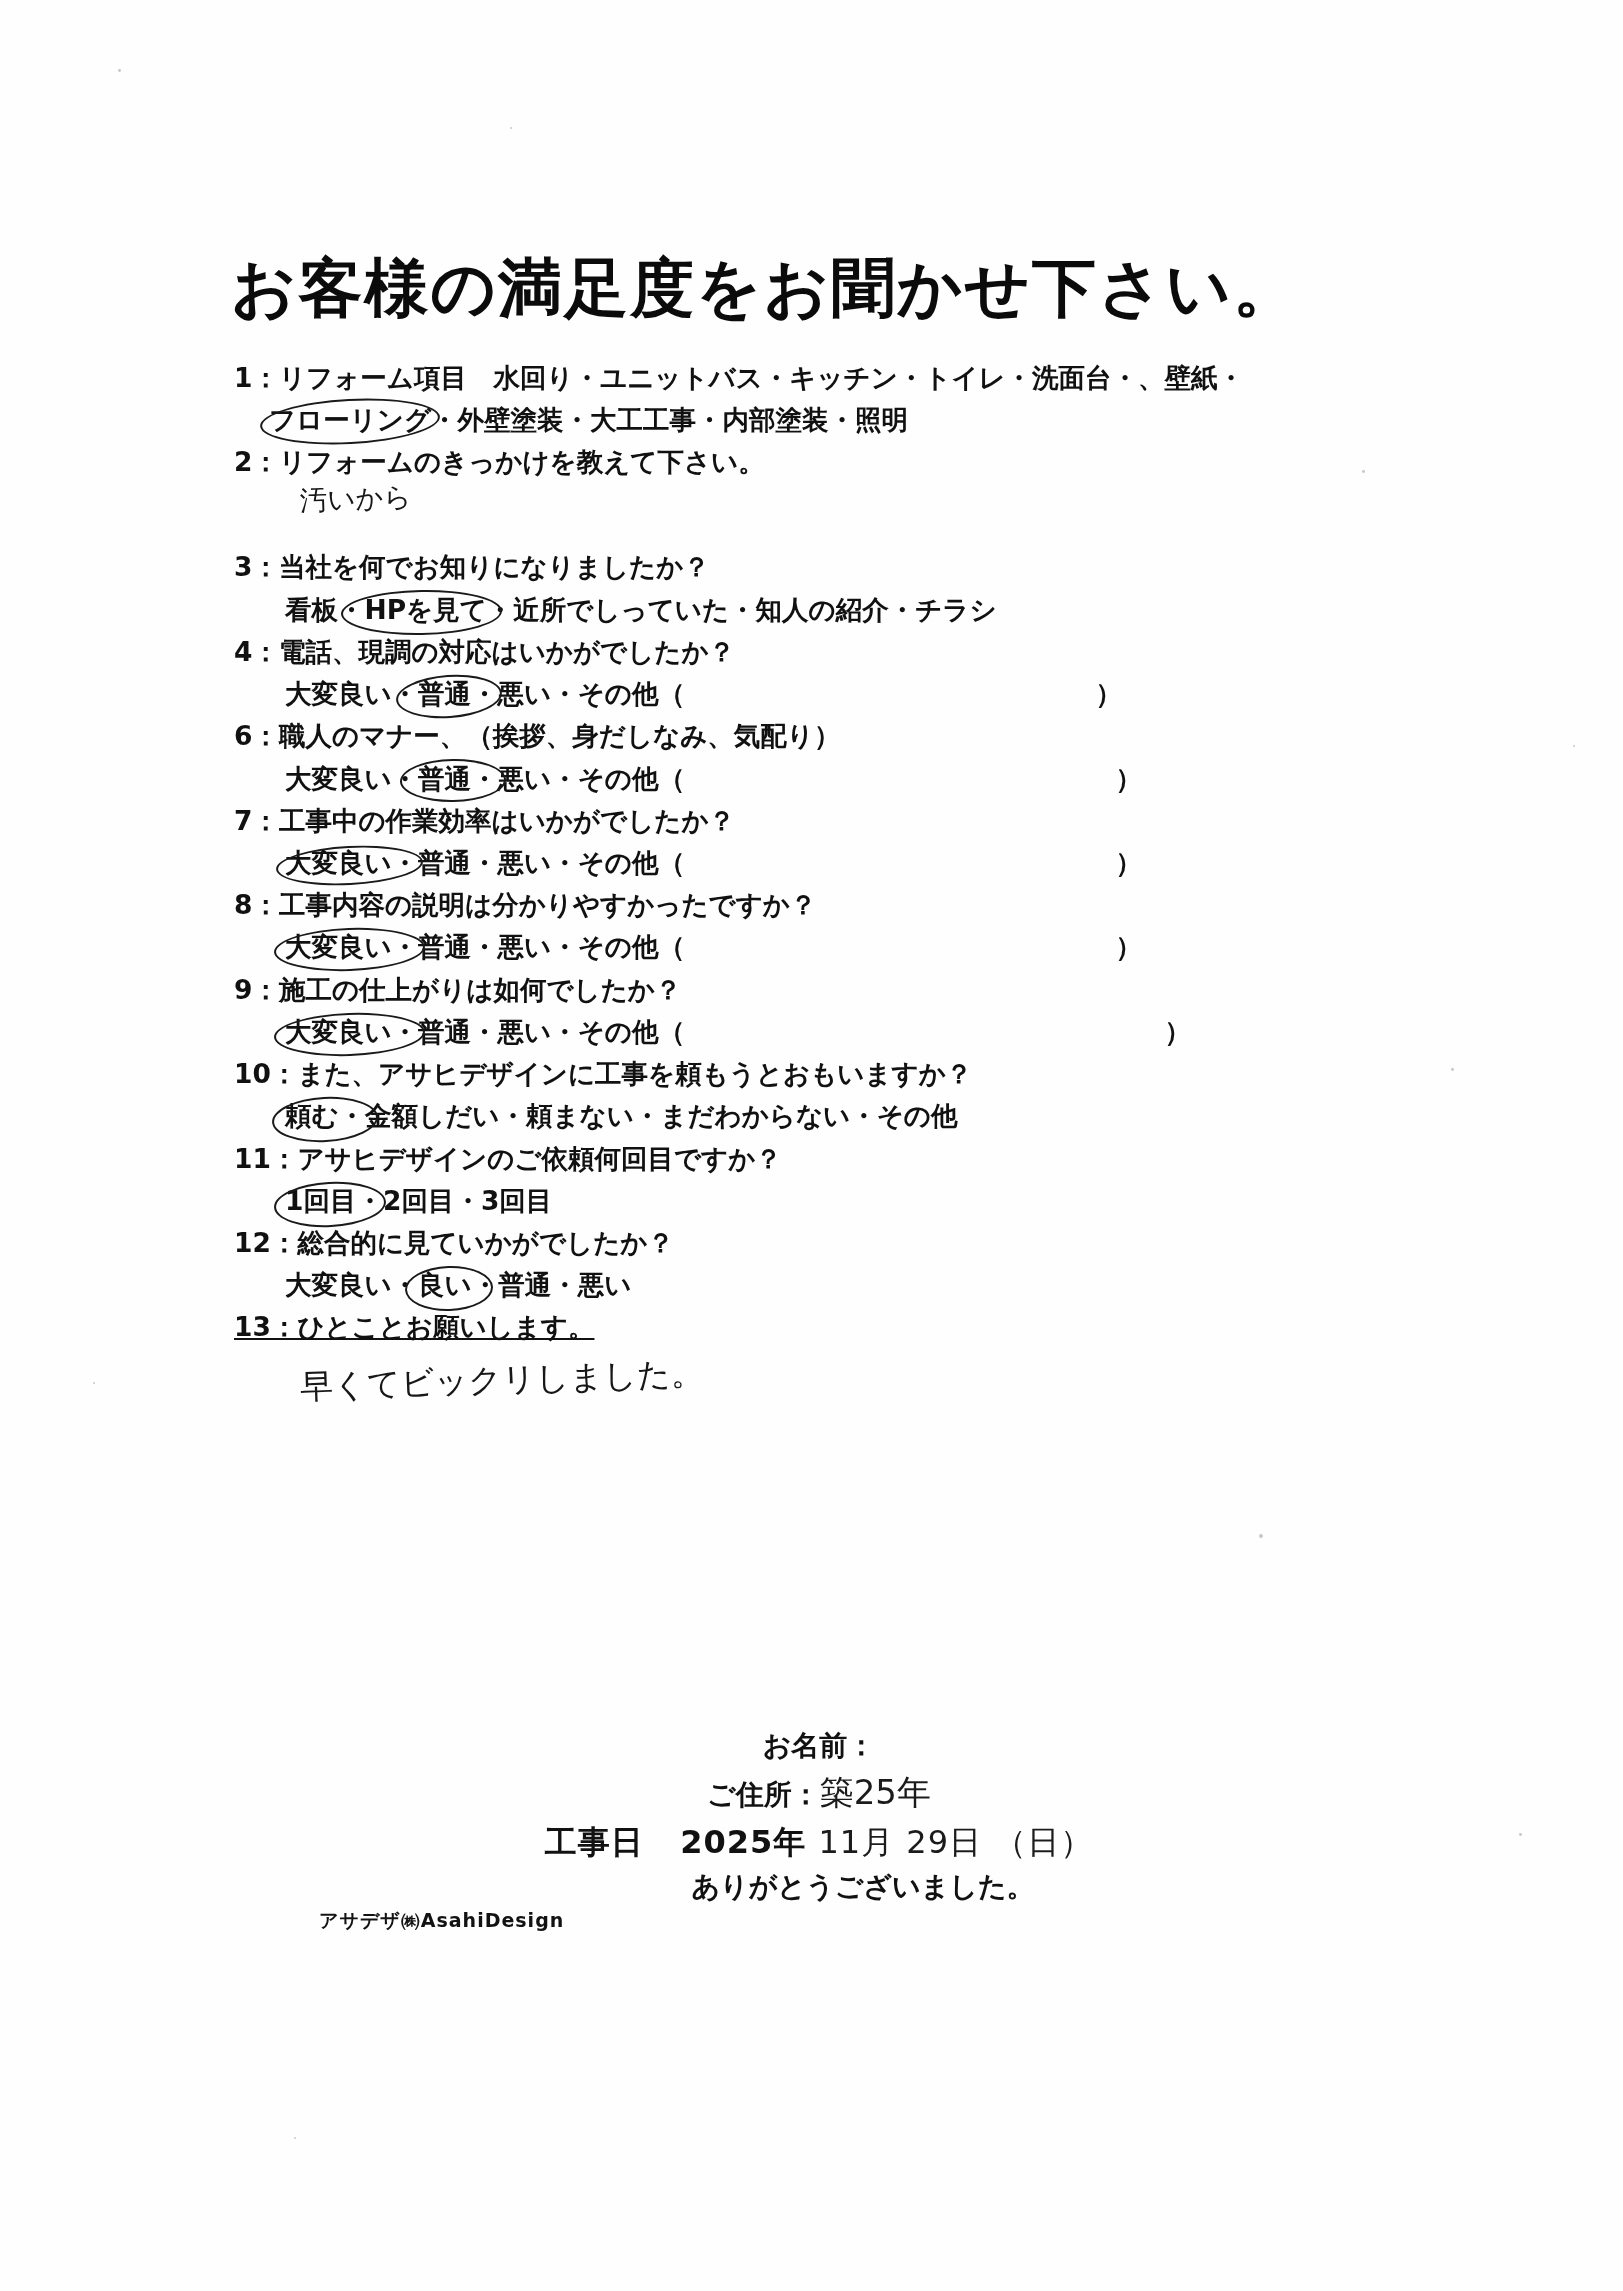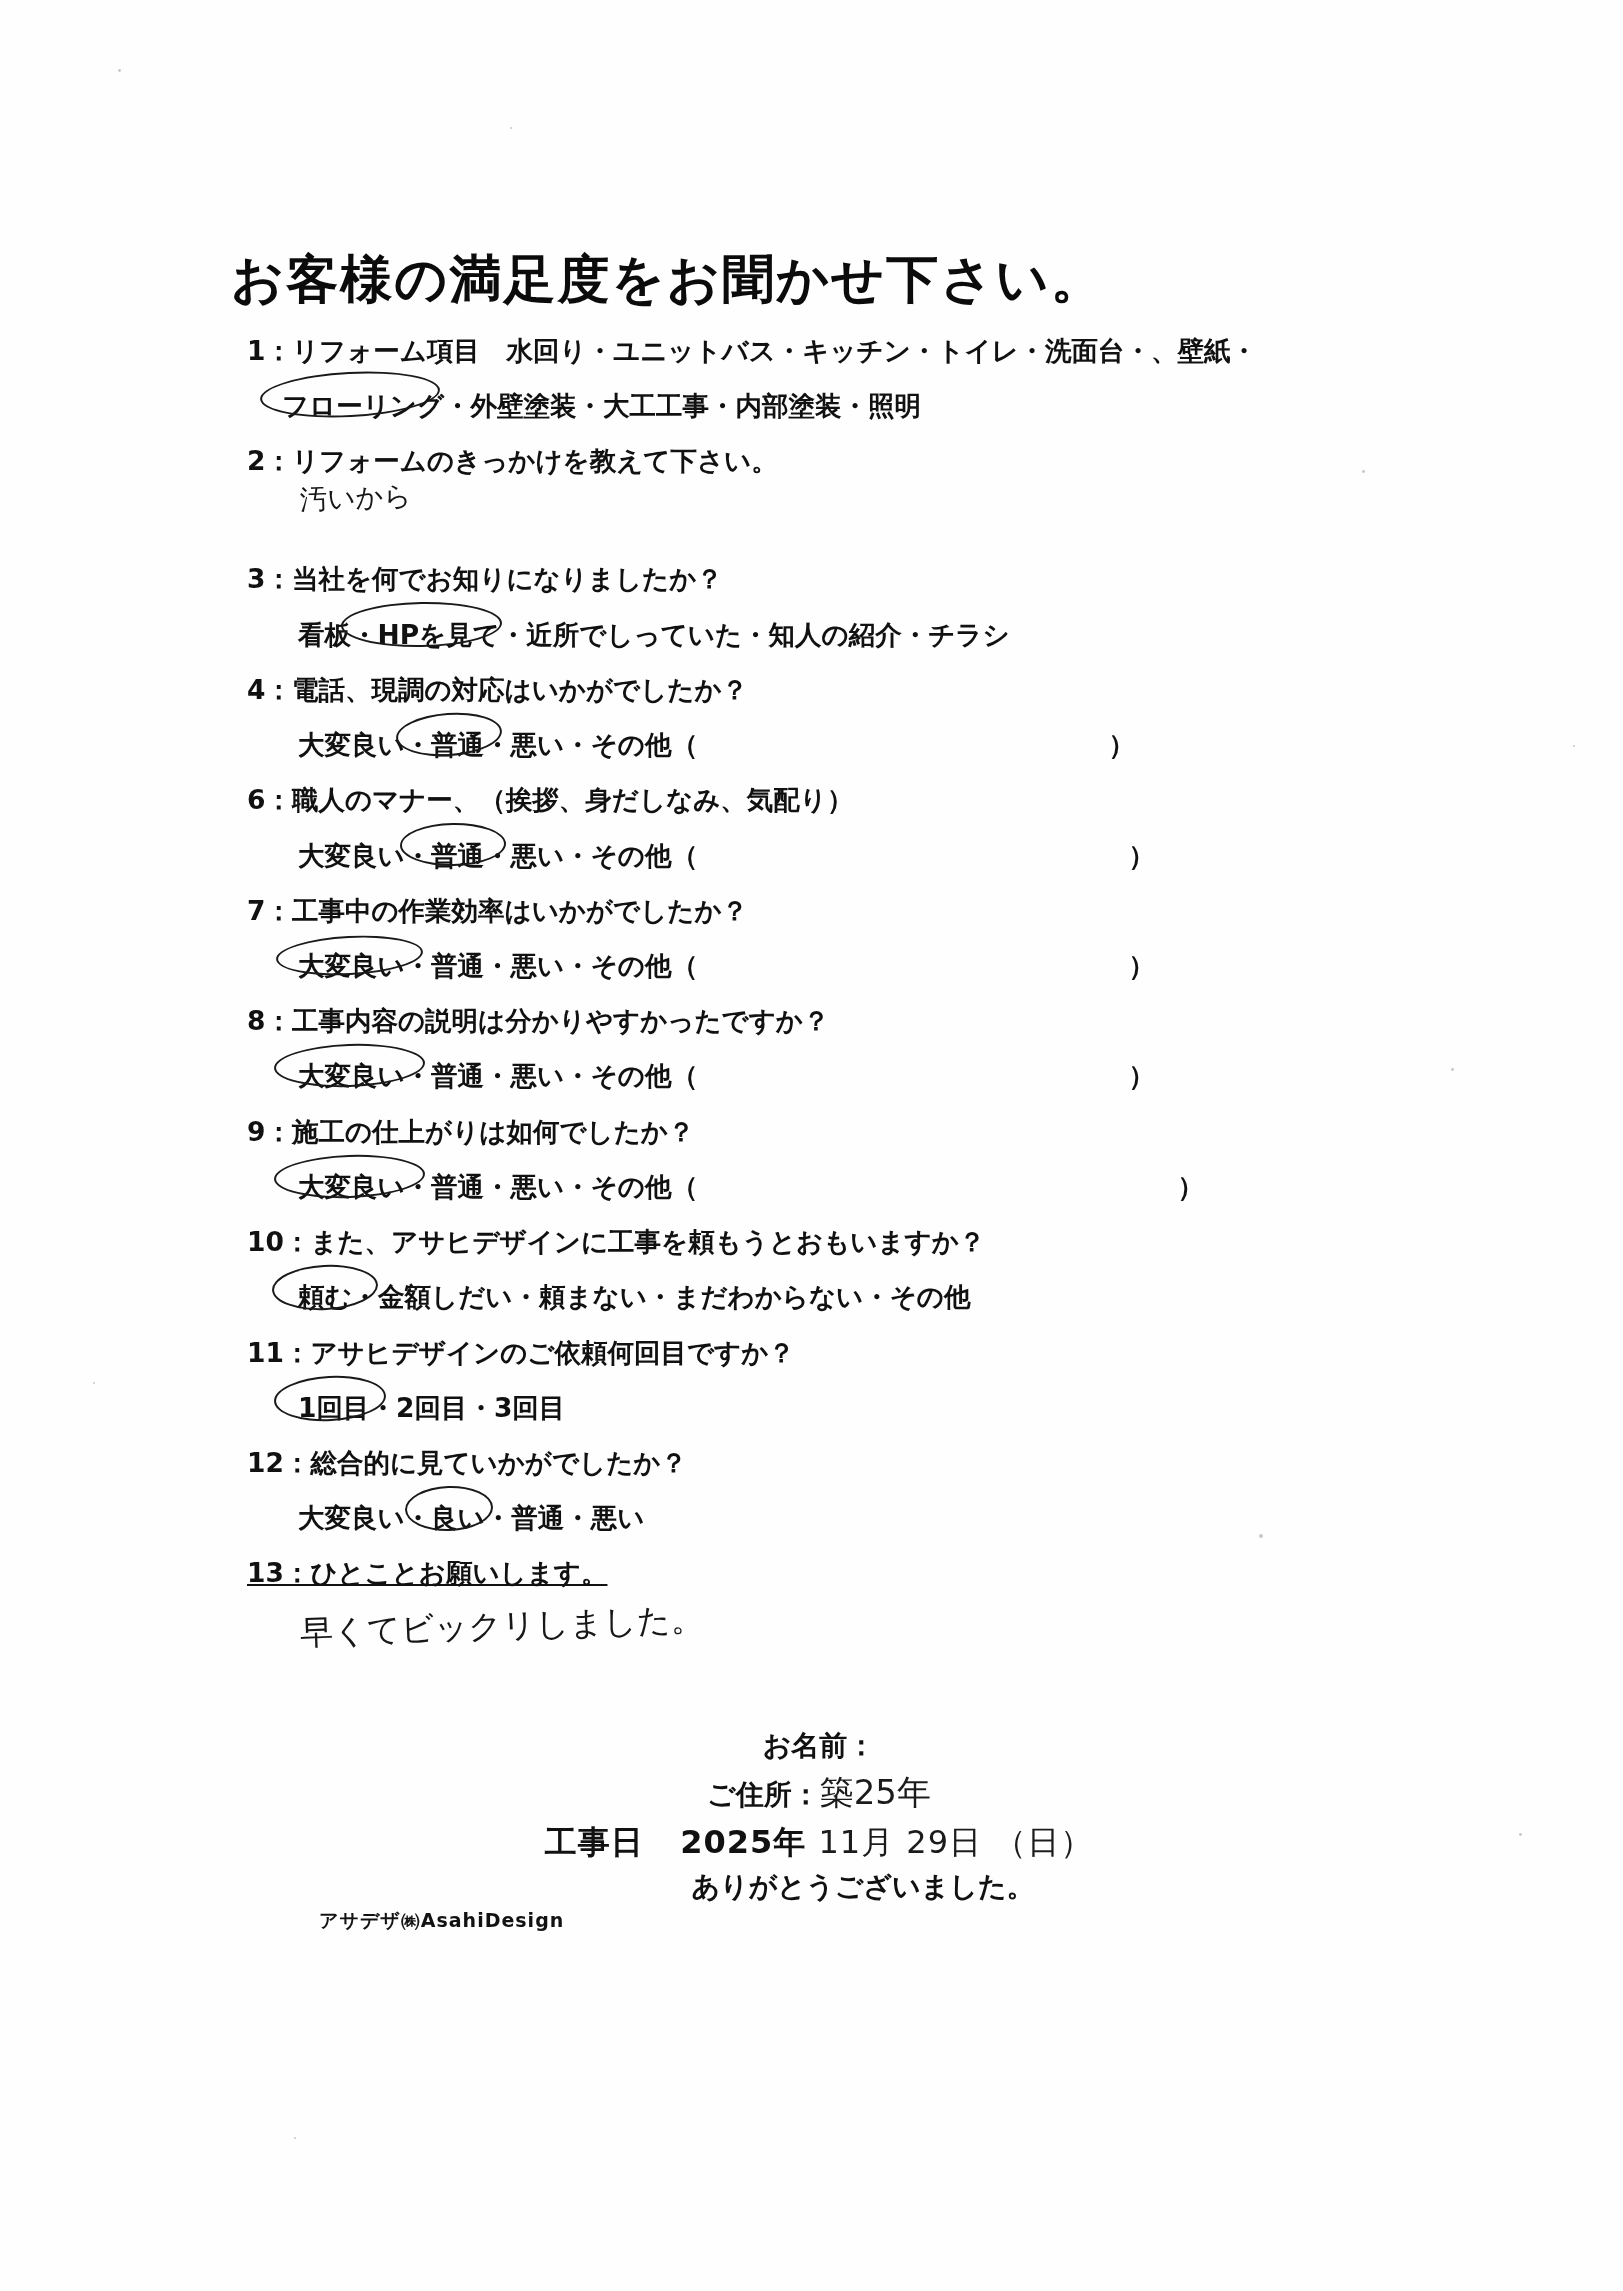--- a/index.html
+++ b/index.html
@@ -33,33 +33,33 @@
   .content {
     position: absolute;
     left: 231px;
     top: 245px;
     width: 1235px;
   }
 
   .title {
     font-family: Liberation Serif, serif;
     font-weight: bold;
-    font-size: 52px;
+    font-size: 64px;
     letter-spacing: 2px;
     color: #0b0b0b;
-    margin: 0 0 16px 0;
+    margin: 0 0 26px 0;
     white-space: nowrap;
   }
 
   .q {
     font-size: 26.5px;
     font-weight: bold;
     line-height: 1.48;
     color: #111;
-    margin: 16px;
+    margin: 3px;
     white-space: nowrap;
   }
   .q.sub {
     padding-left: 51px;
   }
   .q.sub2 {
     padding-left: 35px;
   }
   .row {
     position: relative;

